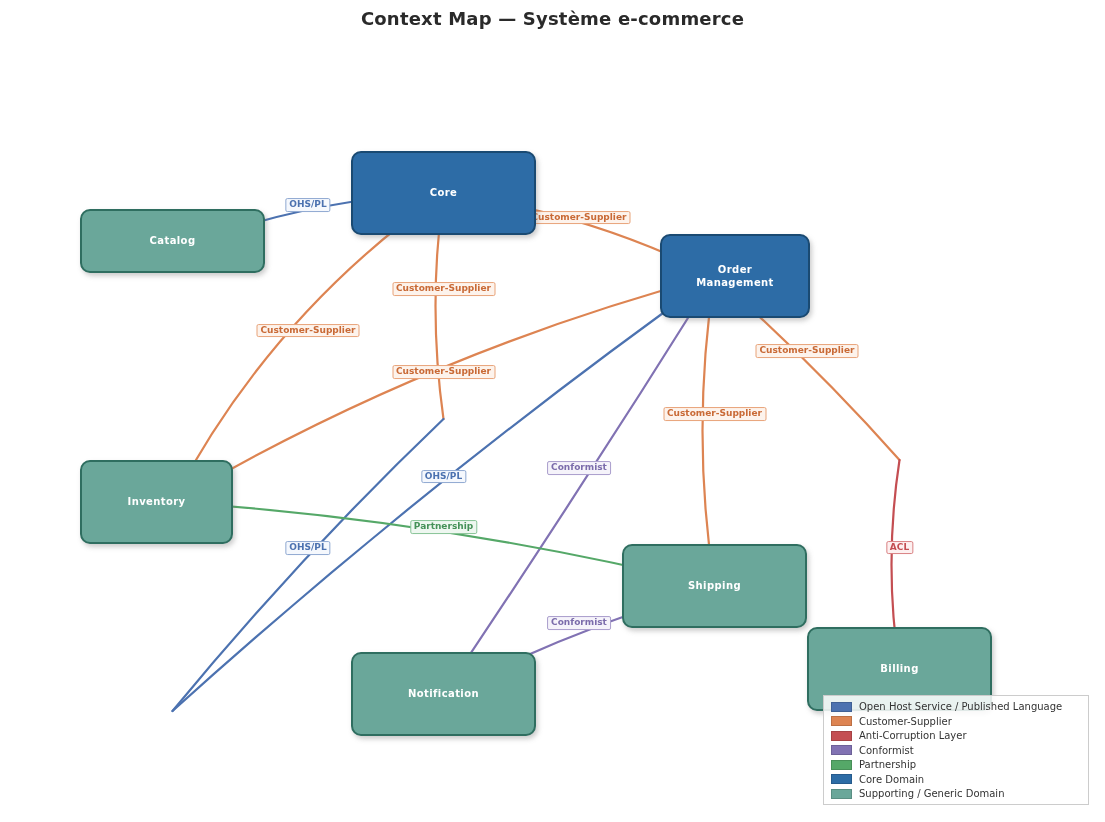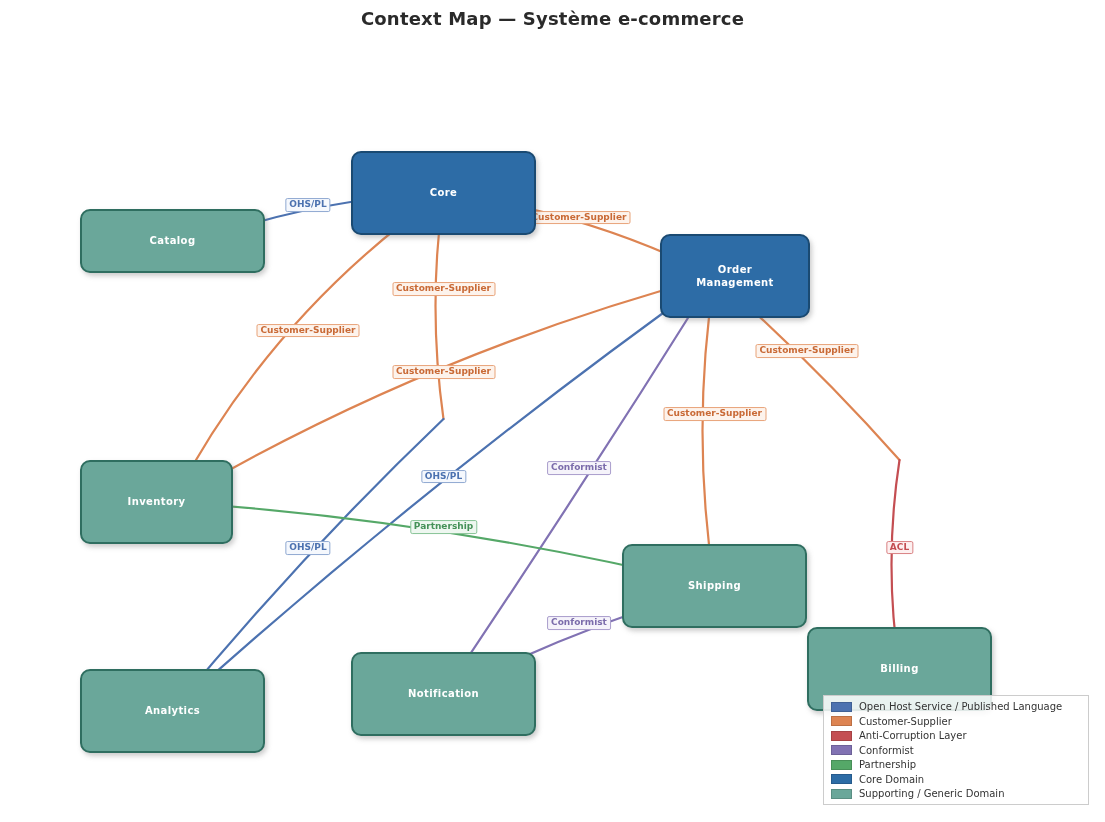--- a/index.html
+++ b/index.html
@@ -112,19 +112,16 @@
     </div>
     <div class="node" style="left: 80px; top: 460px; width: 153px; height: 84px; background: rgb(106, 167, 154); border-color: rgb(47, 110, 96); justify-content: center;">
       <div>Inventory</div>
     </div>
     <div class="node" style="left: 622px; top: 544px; width: 185px; height: 84px; background: rgb(106, 167, 154); border-color: rgb(47, 110, 96);">
       <div>Shipping</div>
     </div>
     <div class="node" style="left: 351px; top: 652px; width: 185px; height: 84px; background: rgb(106, 167, 154); border-color: rgb(47, 110, 96);">
       <div>Notification</div>
     </div>
-    <div class="node" style="left: 80px; top: 669px; width: 185px; height: 84px; background: rgb(106, 167, 154); border-color: rgb(47, 110, 96);">
-      <div>Analytics</div>
-    </div>
     <div class="node" style="left: 807px; top: 627px; width: 185px; height: 84px; background: rgb(106, 167, 154); border-color: rgb(47, 110, 96);">
       <div>Billing</div>
     </div>
   </div>
 
 </body></html>

